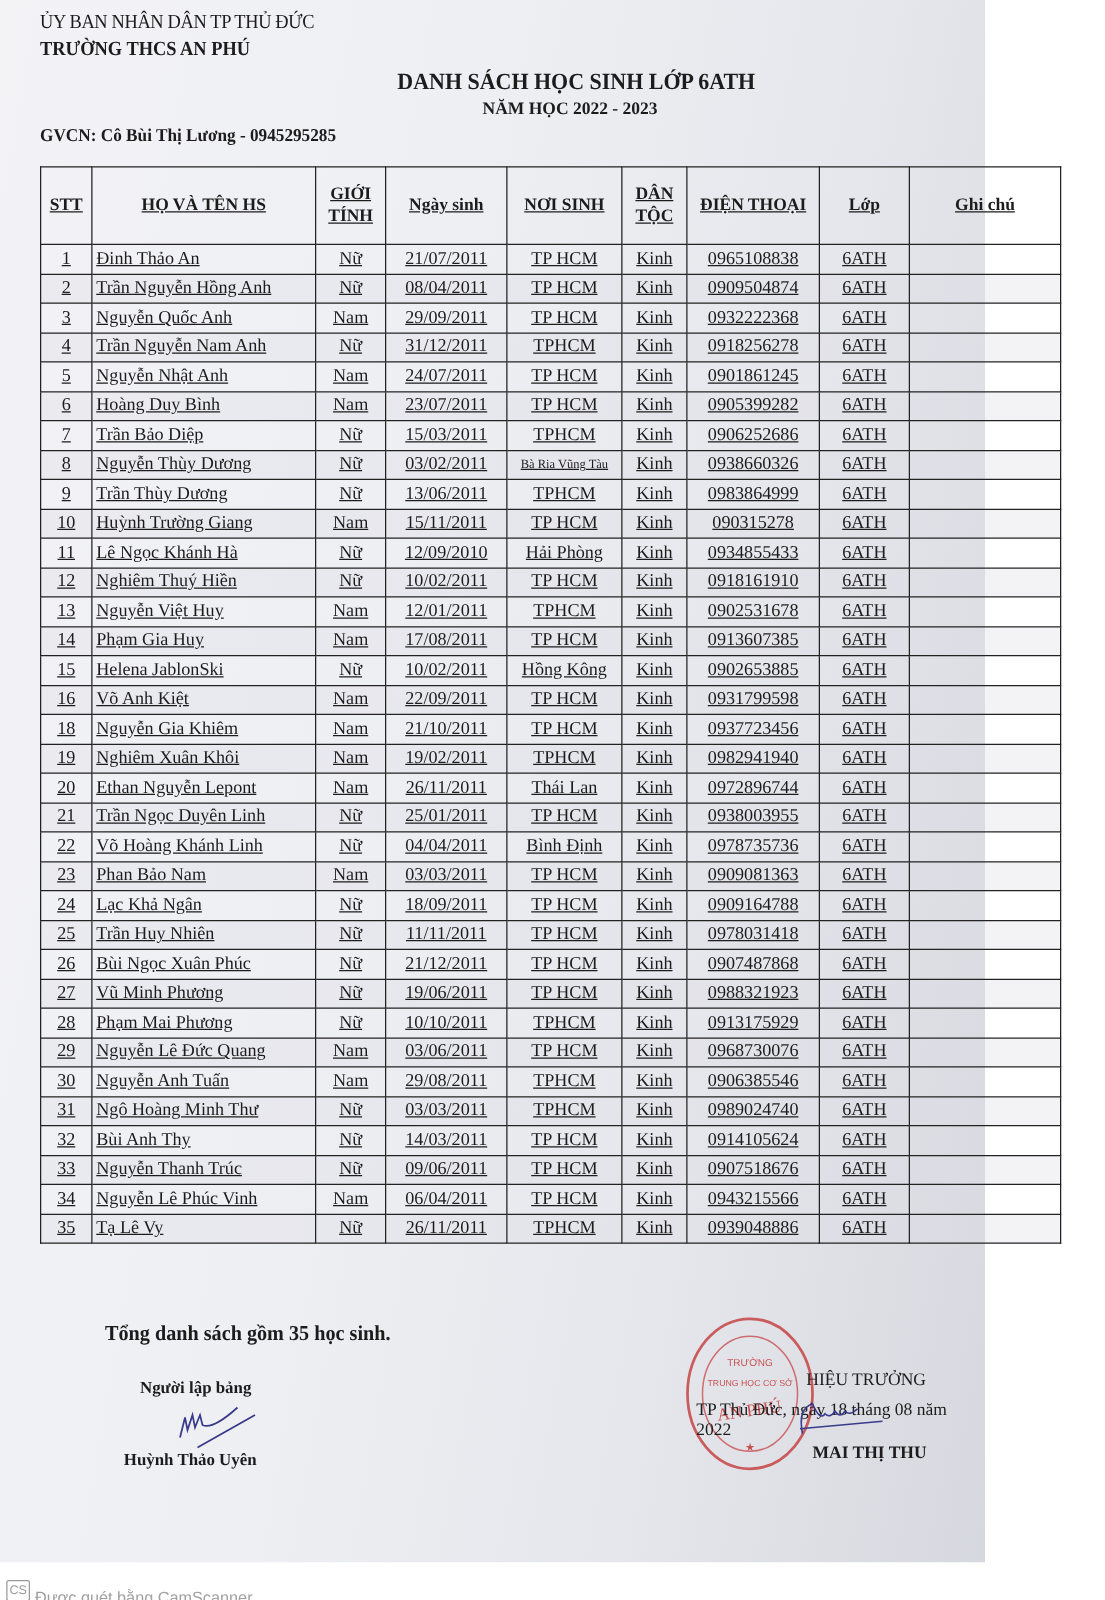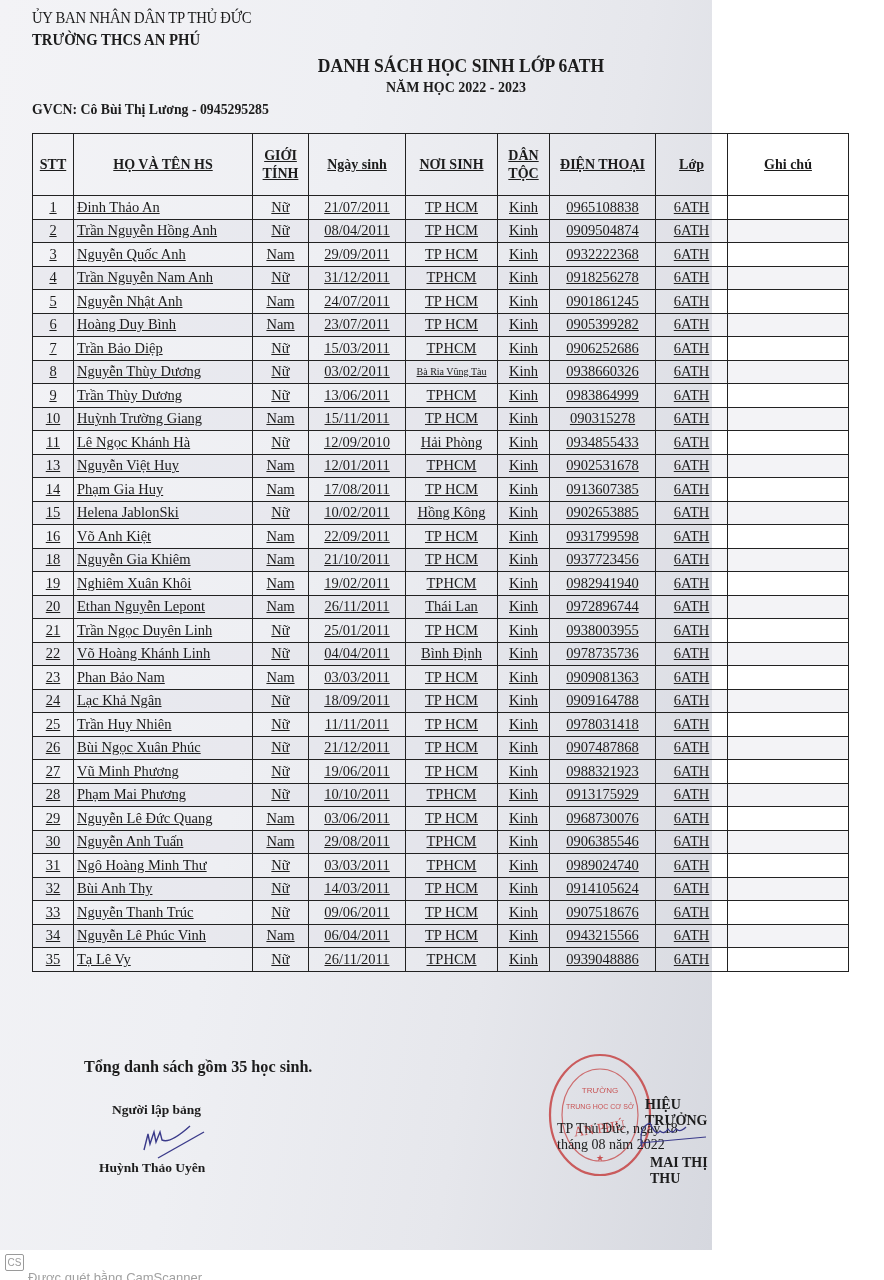--- a/index.html
+++ b/index.html
@@ -3,21 +3,21 @@
 <meta charset="utf-8">
 <style>
   html, body { margin: 0; padding: 0; }
   body {
     width: 884px; height: 1280px; position: relative; overflow: hidden;
     background: #ffffff;
     font-family: "Liberation Serif", "DejaVu Serif", serif;
     color: #1c1c1c;
   }
   .paper {
-    position: absolute; left: 0; top: 0; width: 712px; height: 1250px;
+    position: absolute; left: 0; top: 0; width: 788px; height: 1250px;
     background: linear-gradient(100deg, #f3f3f6 0%, #eeeff3 40%, #e6e7ec 70%, #d6d8df 100%);
   }
   .hdr1 { position: absolute; left: 32px; top: 9px; font-size: 16px; letter-spacing: -0.3px; transform: scaleX(0.92); transform-origin: left; }
   .hdr2 { position: absolute; left: 32px; top: 31px; font-size: 16px; font-weight: bold; transform: scaleX(0.92); transform-origin: left; }
   .title { position: absolute; left: 0; width: 884px; top: 56px; text-align: center; font-size: 18.5px; font-weight: bold; padding-left: 40px; box-sizing: border-box; transform: scaleX(0.95); }
   .subtitle { position: absolute; left: 0; width: 884px; top: 80px; text-align: center; font-size: 14px; font-weight: bold; padding-left: 28px; box-sizing: border-box; }
   .gvcn { position: absolute; left: 32px; top: 101px; font-size: 14.5px; font-weight: bold; transform: scaleX(0.95); transform-origin: left; }
 
   table.roster {
     position: absolute; left: 32px; top: 133px;
@@ -38,31 +38,31 @@
   table.roster td.name { text-align: left; padding-left: 3px; }
   table.roster td.small { font-size: 10px; }
   tbody tr:nth-child(even) td { background: rgba(220,222,228,0.35); }
 
   .total { position: absolute; left: 84px; top: 1057px; font-size: 17px; font-weight: bold; transform: scaleX(0.95); transform-origin: left; }
   .maker-label { position: absolute; left: 112px; top: 1102px; font-size: 13.5px; font-weight: bold; }
   .maker-sign { position: absolute; left: 140px; top: 1120px; }
   .maker-name { position: absolute; left: 99px; top: 1160px; font-size: 13.5px; font-weight: bold; }
 
   .date-line { position: absolute; left: 557px; top: 1077px; font-size: 14px; margin-top: 44px; }
-  .principal-label { position: absolute; left: 645px; top: 1097px; font-size: 14px; font-weight: bold; }
+  .principal-label { position: absolute; left: 645px; top: 1097px; font-size: 14px; font-weight: normal; }
   .principal-sign { position: absolute; left: 636px; top: 1117px; }
   .principal-name { position: absolute; left: 650px; top: 1155px; font-size: 14px; font-weight: bold; }
   .stamp { position: absolute; left: 548px; top: 1053px; width: 104px; height: 124px; }
 
   .footer {
     position: absolute; left: 0; top: 1250px; width: 884px; height: 30px; background: #ffffff;
     font-family: "Liberation Sans", "DejaVu Sans", sans-serif;
   }
   .cs-icon {
-    position: absolute; left: 5px; top: 4px; width: 17px; height: 15px;
+    position: absolute; left: 5px; top: 14px; width: 17px; height: 15px;
     border: 1.5px solid #9a9a9a; border-radius: 2px; color: #9a9a9a;
     font-size: 10px; font-weight: normal; line-height: 15px; text-align: center;
   }
   .cs-text { position: absolute; left: 28px; top: 20px; font-size: 13px; color: #a0a0a0; }
 </style>
 </head>
 <body>
 
 <div class="paper">
   <div class="hdr1">ỦY BAN NHÂN DÂN TP THỦ ĐỨC</div>
@@ -212,20 +212,31 @@
           <td class="name">Lê Ngọc Khánh Hà</td>
           <td>Nữ</td>
           <td>12/09/2010</td>
           <td>Hải Phòng</td>
           <td>Kinh</td>
           <td>0934855433</td>
           <td>6ATH</td>
           <td></td>
         </tr>
         <tr>
+          <td>12</td>
+          <td class="name">Nghiêm Thuý Hiền</td>
+          <td>Nữ</td>
+          <td>10/02/2011</td>
+          <td>TP HCM</td>
+          <td>Kinh</td>
+          <td>0918161910</td>
+          <td>6ATH</td>
+          <td></td>
+        </tr>
+        <tr>
           <td>13</td>
           <td class="name">Nguyễn Việt Huy</td>
           <td>Nam</td>
           <td>12/01/2011</td>
           <td>TPHCM</td>
           <td>Kinh</td>
           <td>0902531678</td>
           <td>6ATH</td>
           <td></td>
         </tr>

